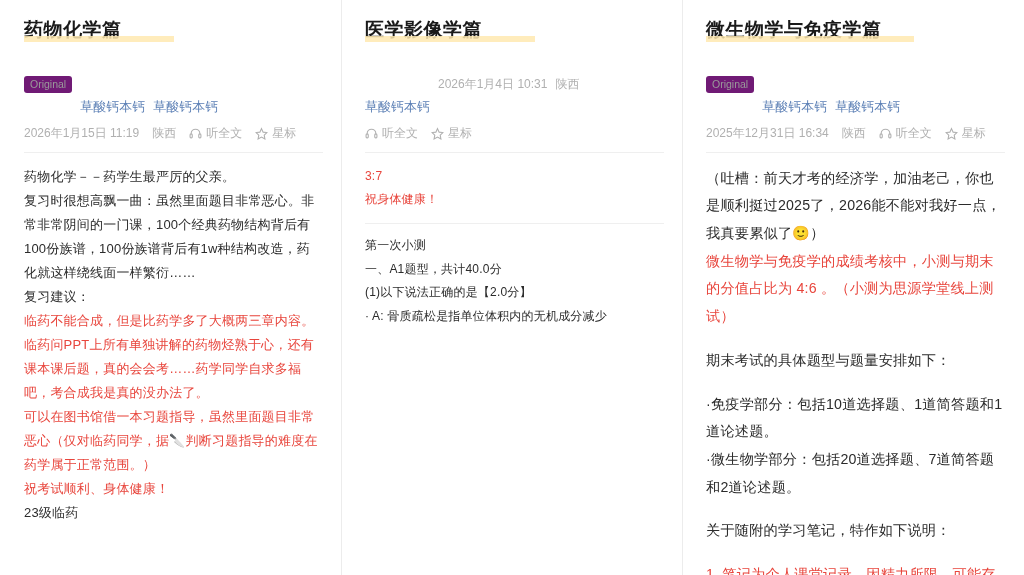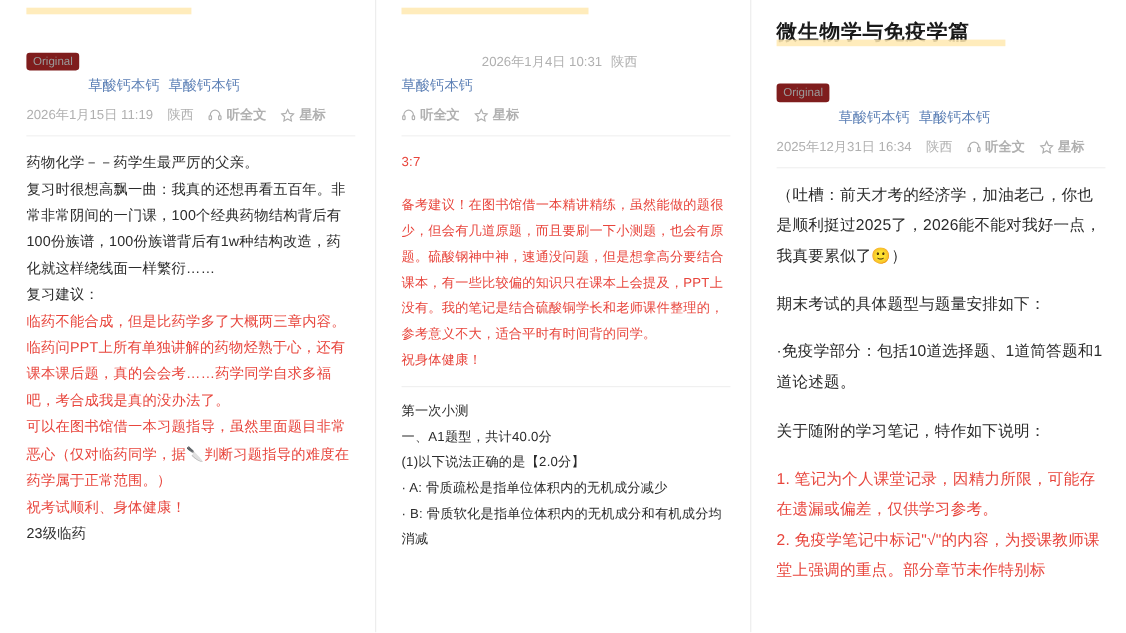--- a/index.html
+++ b/index.html
@@ -50,21 +50,21 @@
   .tagrow {
     display: flex;
     align-items: center;
     flex-wrap: wrap;
     gap: 8px;
     margin-bottom: 9px;
   }
   .badge-original {
     font-size: 10.5px;
     color: #9a9a9a;
-    background: #7f1d1d;
+    background: #701a75;
     border-radius: 3px;
     padding: 2px 6px;
     line-height: 1.2;
   }
   .tag-link {
     font-size: 13px;
     color: #5b7fb5;
     white-space: nowrap;
     margin-top: 44px;
   }
@@ -80,21 +80,20 @@
     color: #b0b0b0;
     white-space: nowrap;
   }
   .meta-action {
     display: inline-flex;
     align-items: center;
     gap: 4px;
     font-size: 12px;
     color: #b0b0b0;
     white-space: nowrap;
-    font-weight: bold;
   }
   .meta-action svg { display: block; }
   .hr {
     border: none;
     border-top: 1px solid #efefef;
     margin: 10px 0 12px 0;
   }
   .body {
     font-size: 13px;
     line-height: 1.85;
@@ -116,20 +115,21 @@
 </style>
 </head>
 <body>
 
 <div class="page">
 
   <div class="col-divider d1"></div>
   <div class="col-divider d2"></div>
 
   <div class="column">
+    <div class="title">药物化学篇</div>
     <div class="title-underline" style="width:150px;"></div>
 
     <div class="tagrow">
       <span class="badge-original">Original</span>
       <span class="tag-link">草酸钙本钙</span>
       <span class="tag-link">草酸钙本钙</span>
     </div>
 
     <div class="metarow">
       <span class="meta-text">2026年1月15日 11:19</span>
@@ -147,31 +147,32 @@
           <polygon points="12,3 15,9.5 22,10.3 17,15 18.3,22 12,18.6 5.7,22 7,15 2,10.3 9,9.5"></polygon>
         </svg>
         <span>星标</span>
       </span>
     </div>
 
     <hr class="hr">
 
     <div class="body">
       <p class="dark">药物化学－－药学生最严厉的父亲。</p>
-      <p class="dark">复习时很想高飘一曲：我真的还想再看五百年。非常非常阴间的一门课，100个经典药物结构背后有100份族谱，100份族谱背后有1w种结构改造，药化就这样绕线面一样繁衍…… </p>
+      <p class="dark">复习时很想高飘一曲：虽然里面题目非常恶心。非常非常阴间的一门课，100个经典药物结构背后有100份族谱，100份族谱背后有1w种结构改造，药化就这样绕线面一样繁衍…… </p>
       <p class="dark">复习建议：</p>
       <p class="red">临药不能合成，但是比药学多了大概两三章内容。临药问PPT上所有单独讲解的药物烃熟于心，还有课本课后题，真的会会考……药学同学自求多福吧，考合成我是真的没办法了。</p>
       <p class="red">可以在图书馆借一本习题指导，虽然里面题目非常恶心（仅对临药同学，据🔪判断习题指导的难度在药学属于正常范围。）</p>
       <p class="red">祝考试顺利、身体健康！</p>
       <p class="dark">23级临药</p>
 
     </div>
   </div>
 
   <div class="column">
+    <div class="title">医学影像学篇</div>
     <div class="title-underline" style="width:170px;"></div>
 
     <div class="tagrow">
       <span class="tag-link">草酸钙本钙</span>
       <span class="meta-text">2026年1月4日 10:31</span>
       <span class="meta-text">陕西</span>
     </div>
 
     <div class="metarow">
       <span class="meta-action">
@@ -187,28 +188,26 @@
           <polygon points="12,3 15,9.5 22,10.3 17,15 18.3,22 12,18.6 5.7,22 7,15 2,10.3 9,9.5"></polygon>
         </svg>
         <span>星标</span>
       </span>
     </div>
 
     <hr class="hr">
 
     <div class="body c2-body">
       <p class="red">3:7</p>
-      <p class="red gap">备考建议！在图书馆借一本精讲精练，虽然能做的题很少，但会有几道原题，而且要刷一下小测题，也会有原题。硫酸钢神中神，速通没问题，但是想拿高分要结合课本，有一些比较偏的知识只在课本上会提及，PPT上没有。我的笔记是结合硫酸铜学长和老师课件整理的，参考意义不大，适合平时有时间背的同学。</p>
       <p class="red">祝身体健康！</p>
       <hr class="smallsep">
       <p class="dark">第一次小测</p>
       <p class="dark">一、A1题型，共计40.0分</p>
       <p class="dark">(1)以下说法正确的是【2.0分】</p>
       <p class="dark">· A: 骨质疏松是指单位体积内的无机成分减少</p>
-      <p class="dark">· B: 骨质软化是指单位体积内的无机成分和有机成分均消减</p>
 
     </div>
   </div>
 
   <div class="column">
     <div class="title">微生物学与免疫学篇</div>
     <div class="title-underline" style="width:208px;"></div>
 
     <div class="tagrow">
       <span class="badge-original">Original</span>
@@ -232,21 +231,23 @@
           <polygon points="12,3 15,9.5 22,10.3 17,15 18.3,22 12,18.6 5.7,22 7,15 2,10.3 9,9.5"></polygon>
         </svg>
         <span>星标</span>
       </span>
     </div>
 
     <hr class="hr">
 
     <div class="body c3-body">
       <p class="dark">（吐槽：前天才考的经济学，加油老己，你也是顺利挺过2025了，2026能不能对我好一点，我真要累似了🙂）</p>
+      <p class="red">微生物学与免疫学的成绩考核中，小测与期末的分值占比为 4:6 。（小测为思源学堂线上测试）</p>
       <p class="dark gap">期末考试的具体题型与题量安排如下：</p>
       <p class="dark gap">·免疫学部分：包括10道选择题、1道简答题和1道论述题。</p>
+      <p class="dark">·微生物学部分：包括20道选择题、7道简答题和2道论述题。</p>
       <p class="dark gap">关于随附的学习笔记，特作如下说明：</p>
       <p class="red gap">1. 笔记为个人课堂记录，因精力所限，可能存在遗漏或偏差，仅供学习参考。</p>
       <p class="red">2. 免疫学笔记中标记"√"的内容，为授课教师课堂上强调的重点。部分章节未作特别标</p>
     </div>
   </div>
 
 </div>
 
 </body></html>

